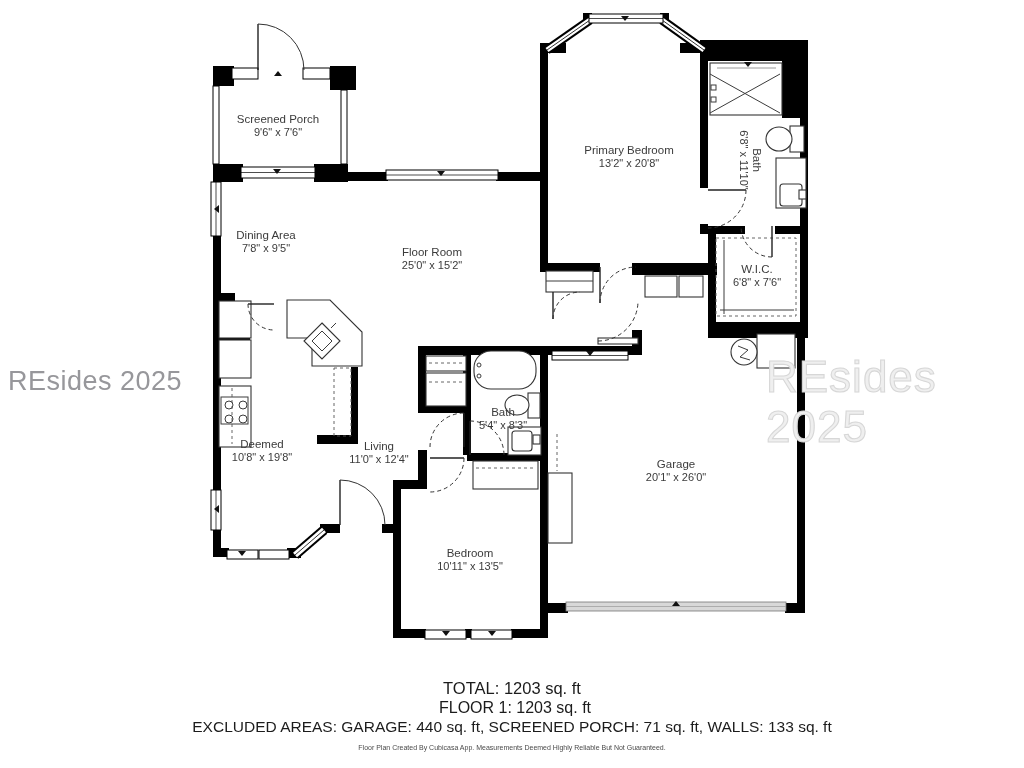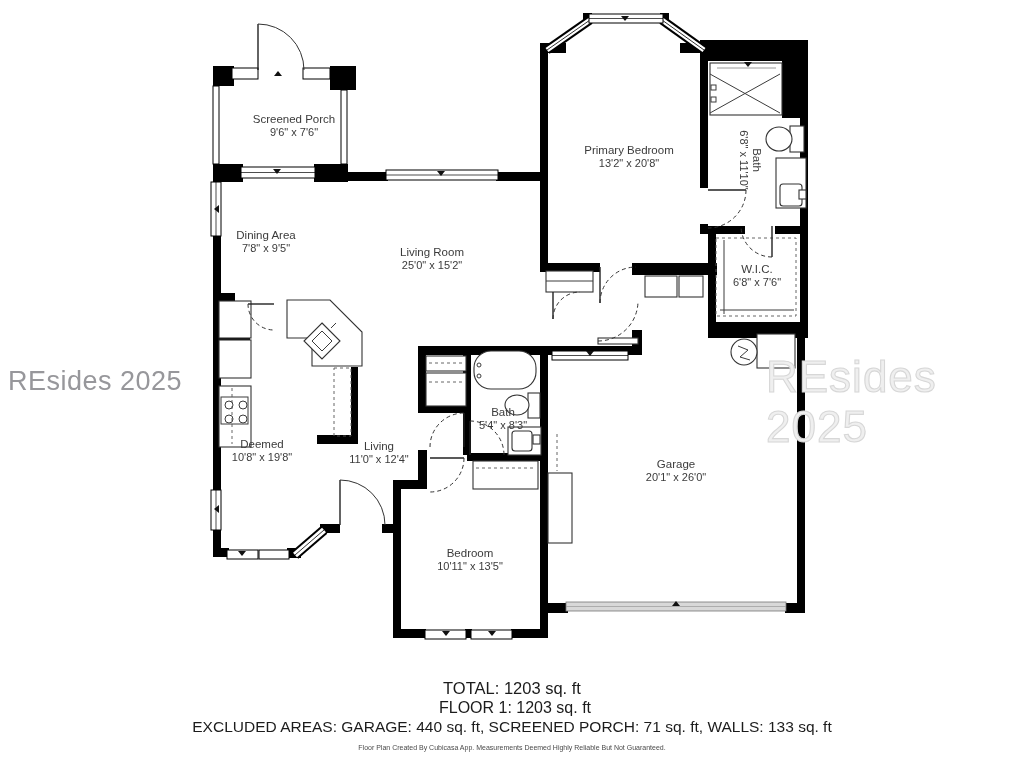--- a/index.html
+++ b/index.html
@@ -291,30 +291,30 @@
       <polygon class="tick" points="488,631 496,631 492,636"></polygon>
       <polygon class="tick" points="672,606 680,606 676,601"></polygon>
       <polygon class="tick" points="621,16 629,16 625,21"></polygon>
       <polygon class="tick" points="586,351 594,351 590,356"></polygon>
       <polygon class="tick" points="219,205 219,213 214,209"></polygon>
       <polygon class="tick" points="219,505 219,513 214,509"></polygon>
       <polygon class="tick" points="744,62 752,62 748,67"></polygon>
     </g>
   </svg>
 
-  <div class="rl" style="left:294px;top:126px">
+  <div class="rl" style="left:278px;top:126px">
     <div class="rname">Screened Porch</div>
     <div class="rdims">9'6" x 7'6"</div>
   </div>
   <div class="rl" style="left:266px;top:242px">
     <div class="rname">Dining Area</div>
     <div class="rdims">7'8" x 9'5"</div>
   </div>
   <div class="rl" style="left:432px;top:259px">
-    <div class="rname">Living Room</div>
+    <div class="rname">Floor Room</div>
     <div class="rdims">25'0" x 15'2"</div>
   </div>
   <div class="rl" style="left:629px;top:157px">
     <div class="rname">Primary Bedroom</div>
     <div class="rdims">13'2" x 20'8"</div>
   </div>
   <div class="rl vert" style="left:750px;top:160px">
     <div class="rname">Bath</div>
     <div class="rdims">6'8" x 11'10"</div>
   </div>

